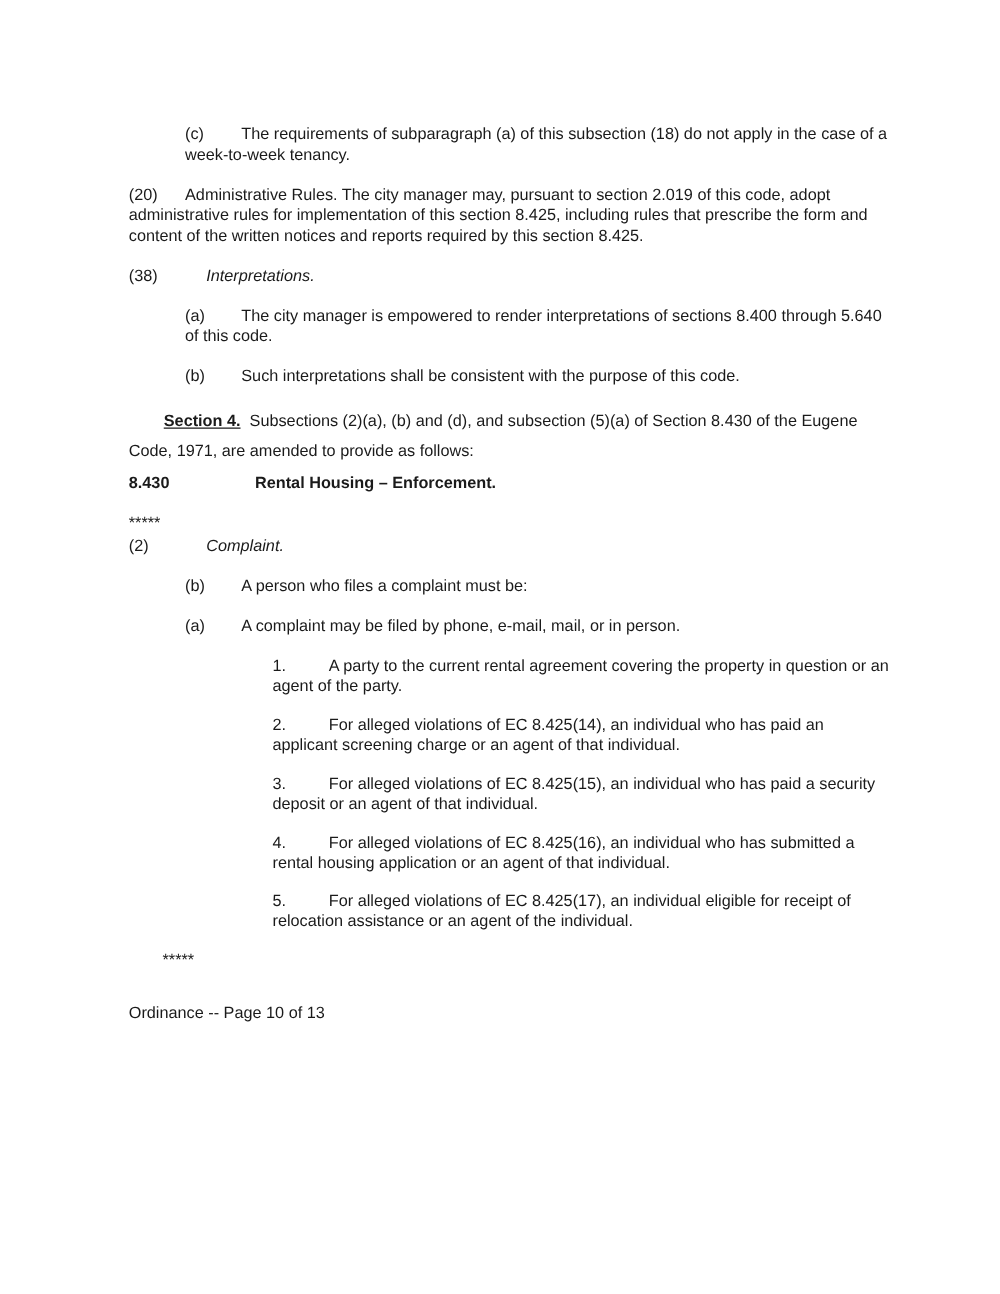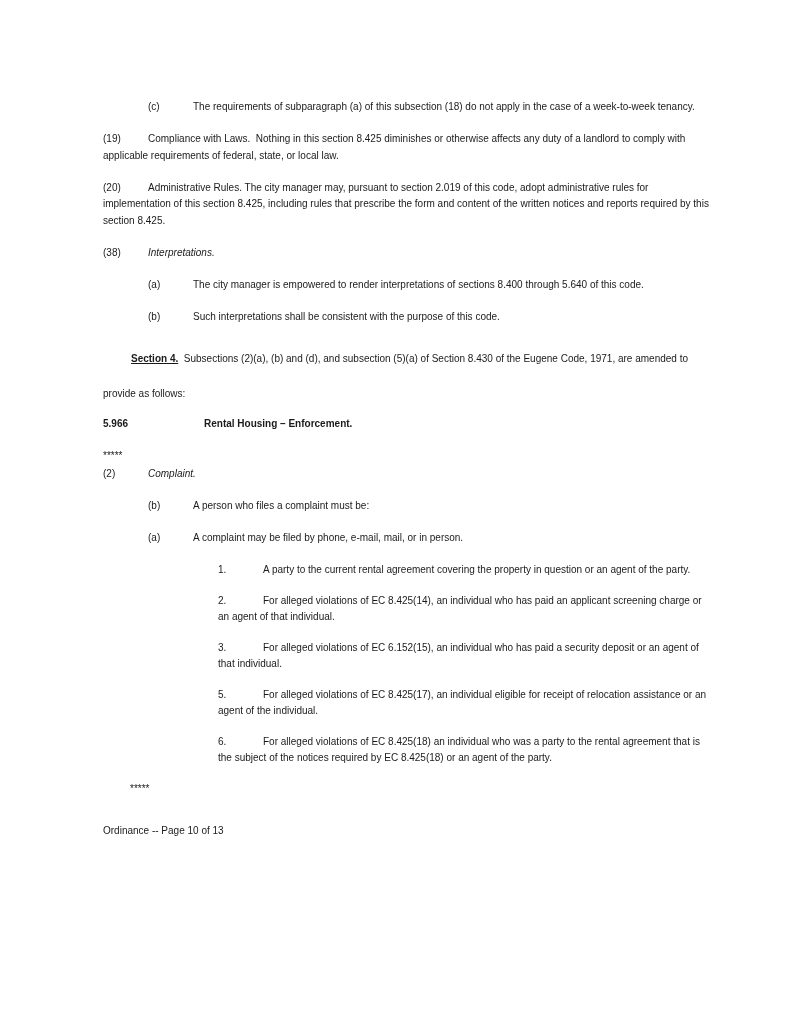--- a/index.html
+++ b/index.html
@@ -15,33 +15,33 @@
     color: #1a1a1a;
   }
   .page {
     position: absolute;
     left: 103px;
     top: 99px;
     width: 609px;
   }
   .para {
     margin: 0 0 15.5px 0;
-    font-size: 10px;
+    font-size: 13px;
     line-height: 16.5px;
     white-space: pre-wrap;
   }
   .l1 { margin-left: 45px; }
   .l2 { margin-left: 115px; margin-bottom: 14px; }
   .lbl {
     display: inline-block;
     width: 45px;
   }
-  .it { font-style: italic; }
+  .it { font-style: italic; margin-left: 17px; }
   .sec4 {
-    line-height: 35px;
+    line-height: 24px;
     text-indent: 28px;
     margin-top: 4px;
     margin-bottom: 5px;
   }
   .sec4 .lead {
     font-weight: bold;
     text-decoration: underline;
   }
   .heading { font-weight: bold; }
   .heading .num {
@@ -55,50 +55,49 @@
   }
   .footer { margin-top: 26px; }
 </style>
 </head>
 <body>
 
 <div class="page">
 
   <p class="para l1"><span class="lbl">(c)</span><span>The requirements of subparagraph (a) of this subsection (18) do not apply in the case of a week-to-week tenancy.</span></p>
 
-  <p class="para"><span class="lbl">(19)</span><span>Compliance with Laws.  Nothing in this section 8.425 diminishes or otherwise affects any duty of a landlord to comply with applicable requirements of federal, state, or local law.</span></p>
 
   <p class="para"><span class="lbl">(20)</span><span>Administrative Rules. The city manager may, pursuant to section 2.019 of this code, adopt administrative rules for implementation of this section 8.425, including rules that prescribe the form and content of the written notices and reports required by this section 8.425.</span></p>
 
   <p class="para"><span class="lbl">(38)</span><span class="it">Interpretations.</span></p>
 
   <p class="para l1"><span class="lbl">(a)</span><span>The city manager is empowered to render interpretations of sections 8.400 through 5.640 of this code.</span></p>
 
   <p class="para l1"><span class="lbl">(b)</span><span>Such interpretations shall be consistent with the purpose of this code.</span></p>
 
   <p class="para sec4"><span class="lead">Section 4.</span><span>  Subsections (2)(a), (b) and (d), and subsection (5)(a) of Section 8.430 of the Eugene Code, 1971, are amended to provide as follows:</span></p>
 
-  <p class="para heading"><span class="num">5.966</span><span>Rental Housing – Enforcement.</span></p>
+  <p class="para heading"><span class="num">8.430</span><span>Rental Housing – Enforcement.</span></p>
 
   <p class="para stars">*****</p>
 
   <p class="para"><span class="lbl">(2)</span><span class="it">Complaint.</span></p>
 
   <p class="para l1"><span class="lbl">(b)</span><span>A person who files a complaint must be:</span></p>
 
   <p class="para l1"><span class="lbl">(a)</span><span>A complaint may be filed by phone, e-mail, mail, or in person.</span></p>
 
   <p class="para l2"><span class="lbl">1.</span><span>A party to the current rental agreement covering the property in question or an agent of the party.</span></p>
 
   <p class="para l2"><span class="lbl">2.</span><span>For alleged violations of EC 8.425(14), an individual who has paid an applicant screening charge or an agent of that individual.</span></p>
 
-  <p class="para l2"><span class="lbl">3.</span><span>For alleged violations of EC 6.152(15), an individual who has paid a security deposit or an agent of that individual.</span></p>
+  <p class="para l2"><span class="lbl">3.</span><span>For alleged violations of EC 8.425(15), an individual who has paid a security deposit or an agent of that individual.</span></p>
 
+  <p class="para l2"><span class="lbl">4.</span><span>For alleged violations of EC 8.425(16), an individual who has submitted a rental housing application or an agent of that individual.</span></p>
 
   <p class="para l2"><span class="lbl">5.</span><span>For alleged violations of EC 8.425(17), an individual eligible for receipt of relocation assistance or an agent of the individual.</span></p>
 
-  <p class="para l2"><span class="lbl">6.</span><span>For alleged violations of EC 8.425(18) an individual who was a party to the rental agreement that is the subject of the notices required by EC 8.425(18) or an agent of the party.</span></p>
 
   <p class="para stars-end">*****</p>
 
   <p class="para footer">Ordinance -- Page 10 of 13</p>
 
 </div>
 
 </body></html>

